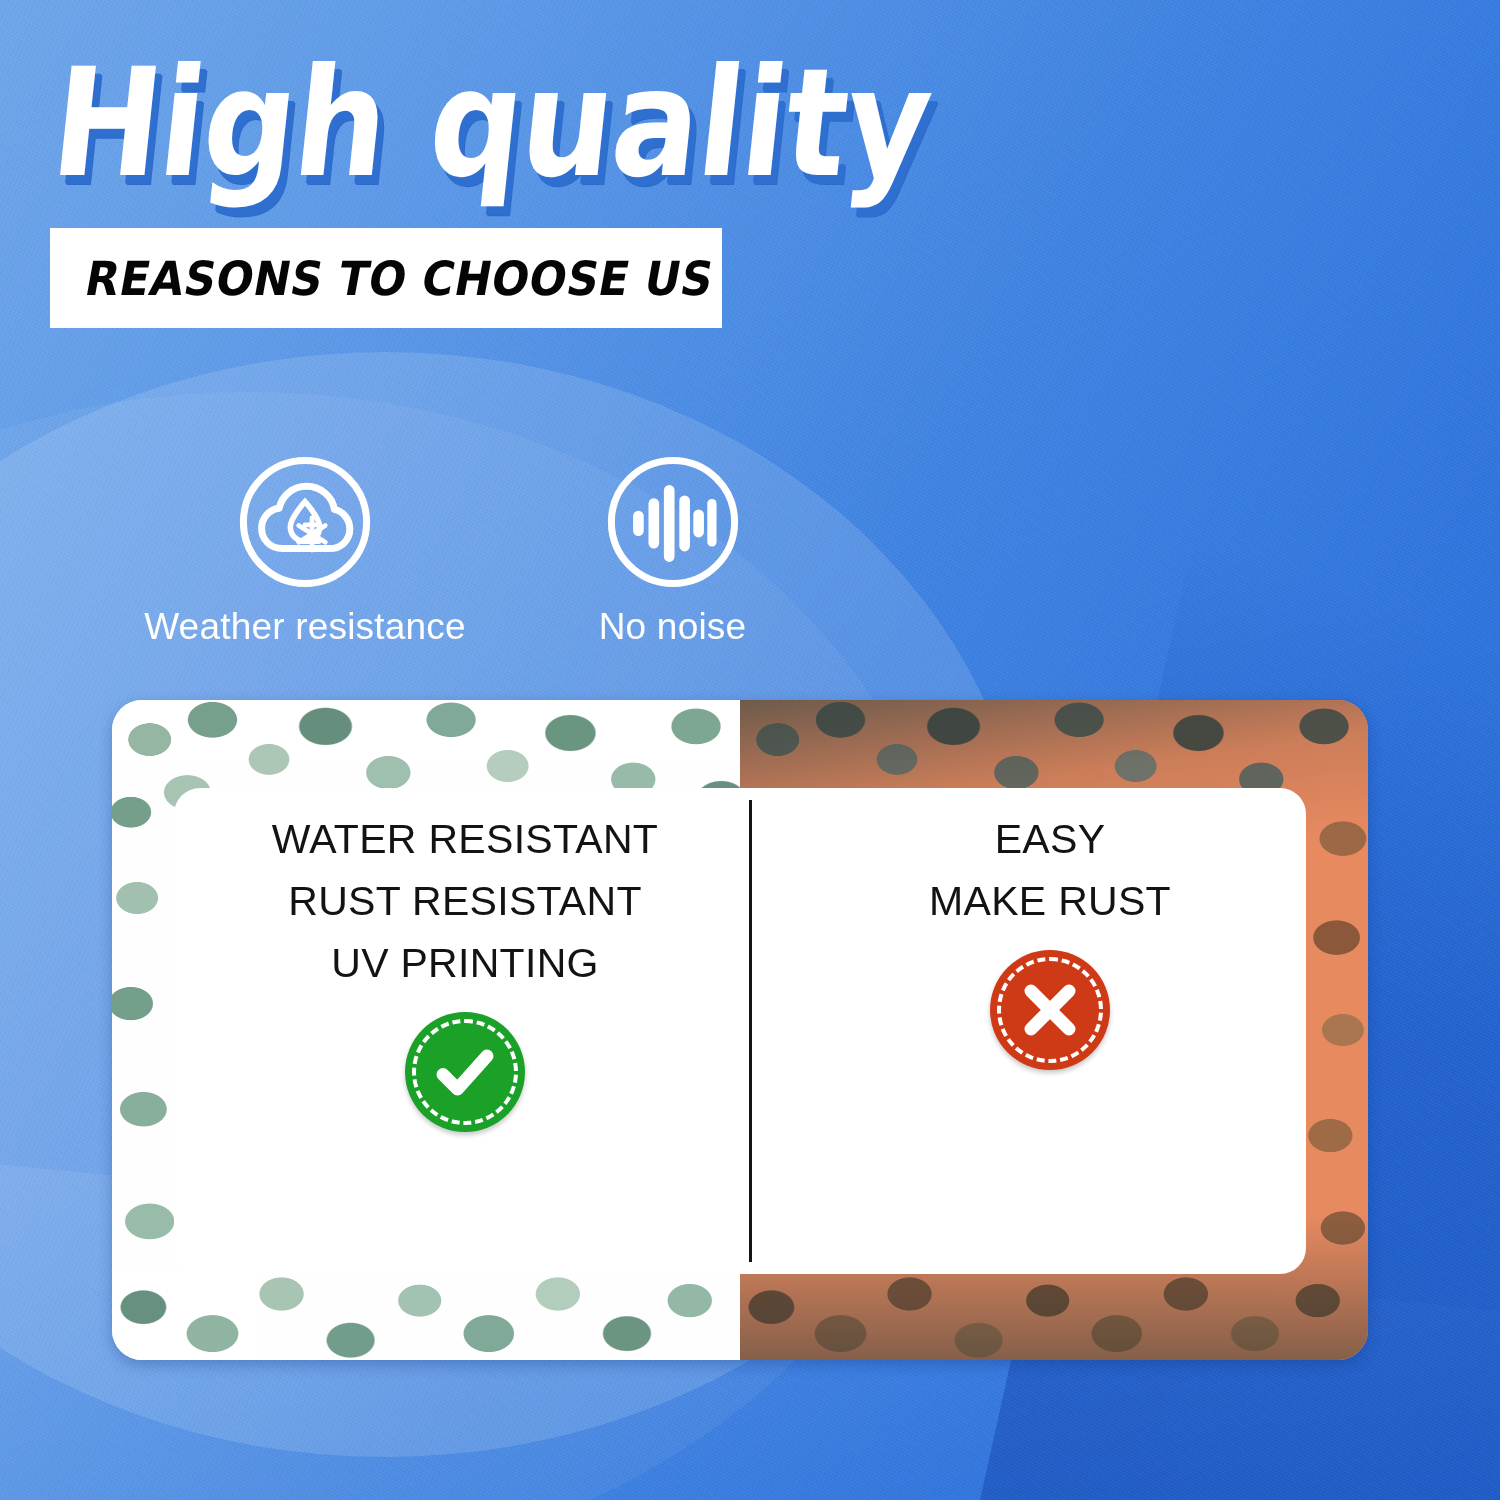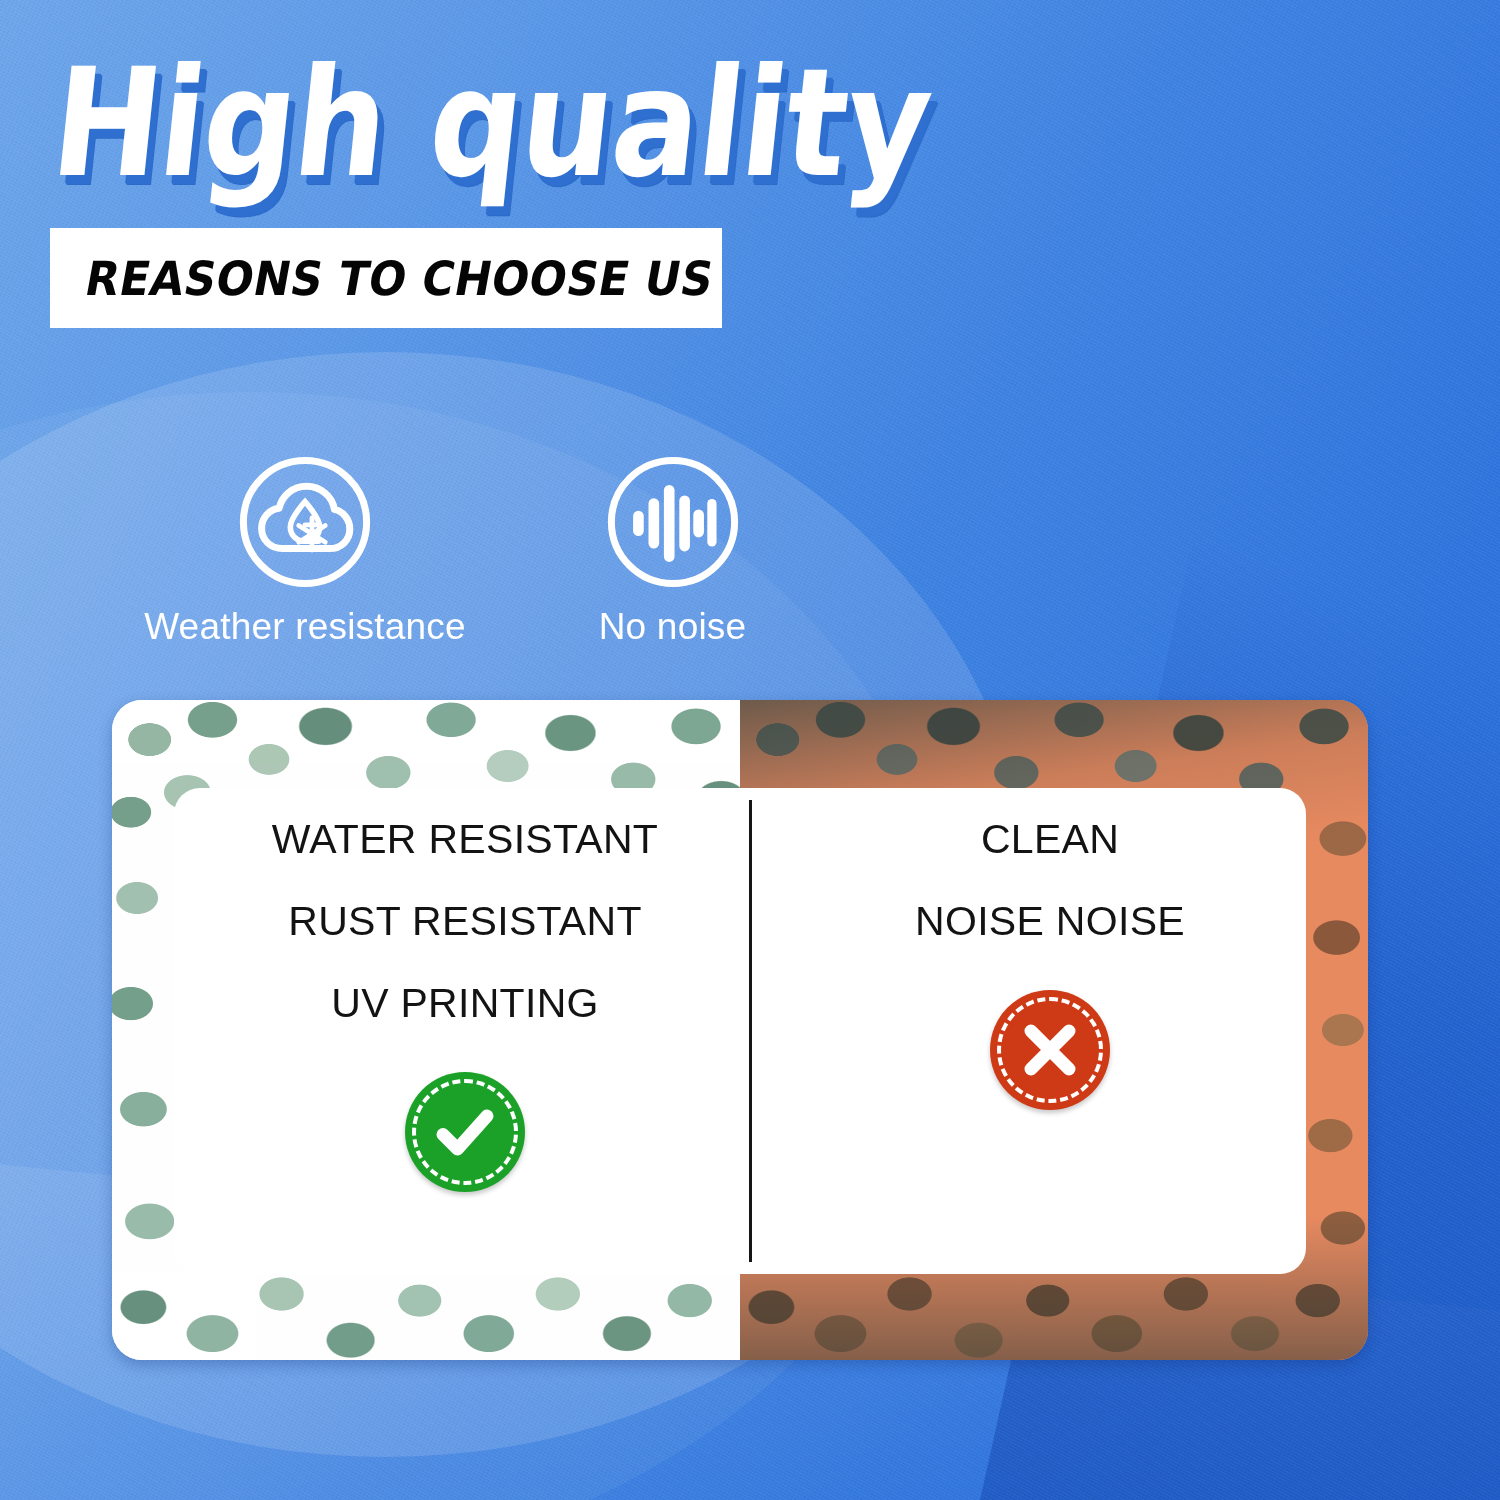--- a/index.html
+++ b/index.html
@@ -193,21 +193,21 @@
     background:#ffffff;border-radius:26px;
   }
   .plate-divider{
     position:absolute;left:637px;top:100px;width:3px;height:462px;
     background:#151515;
   }
 
   
   .panel{
     position:absolute;top:808px;width:580px;
-    display:flex;flex-direction:column;align-items:center;gap:20px;
+    display:flex;flex-direction:column;align-items:center;
   }
   .panel-left{left:175px;}
   .panel-right{left:760px;}
   .panel-line{
     font-size:41px;color:#131313;letter-spacing:.3px;
     line-height:62px;white-space:nowrap;
     font-family:"Liberation Sans","DejaVu Sans",sans-serif;
   }
   .badge{
     margin-top:18px;width:120px;height:120px;border-radius:50%;
@@ -300,22 +300,22 @@
     <div class="panel-line">RUST RESISTANT</div>
     <div class="panel-line">UV PRINTING</div>
     <div class="badge ok">
       <svg width="76" height="76" viewBox="0 0 76 76">
         <path d="M16 40.5 L30.5 55 L60 22" fill="none" stroke="#ffffff" stroke-width="13" stroke-linecap="round" stroke-linejoin="round"></path>
       </svg>
     </div>
   </div>
 
   <div class="panel panel-right">
-    <div class="panel-line">CLEAN</div>
-    <div class="panel-line">NOISE NOISE</div>
+    <div class="panel-line">EASY</div>
+    <div class="panel-line">MAKE RUST</div>
     <div class="badge no">
       <svg width="70" height="70" viewBox="0 0 70 70">
         <g stroke="#ffffff" stroke-width="13" stroke-linecap="round">
           <line x1="16" y1="16" x2="54" y2="54"></line>
           <line x1="54" y1="16" x2="16" y2="54"></line>
         </g>
       </svg>
     </div>
   </div>
 

